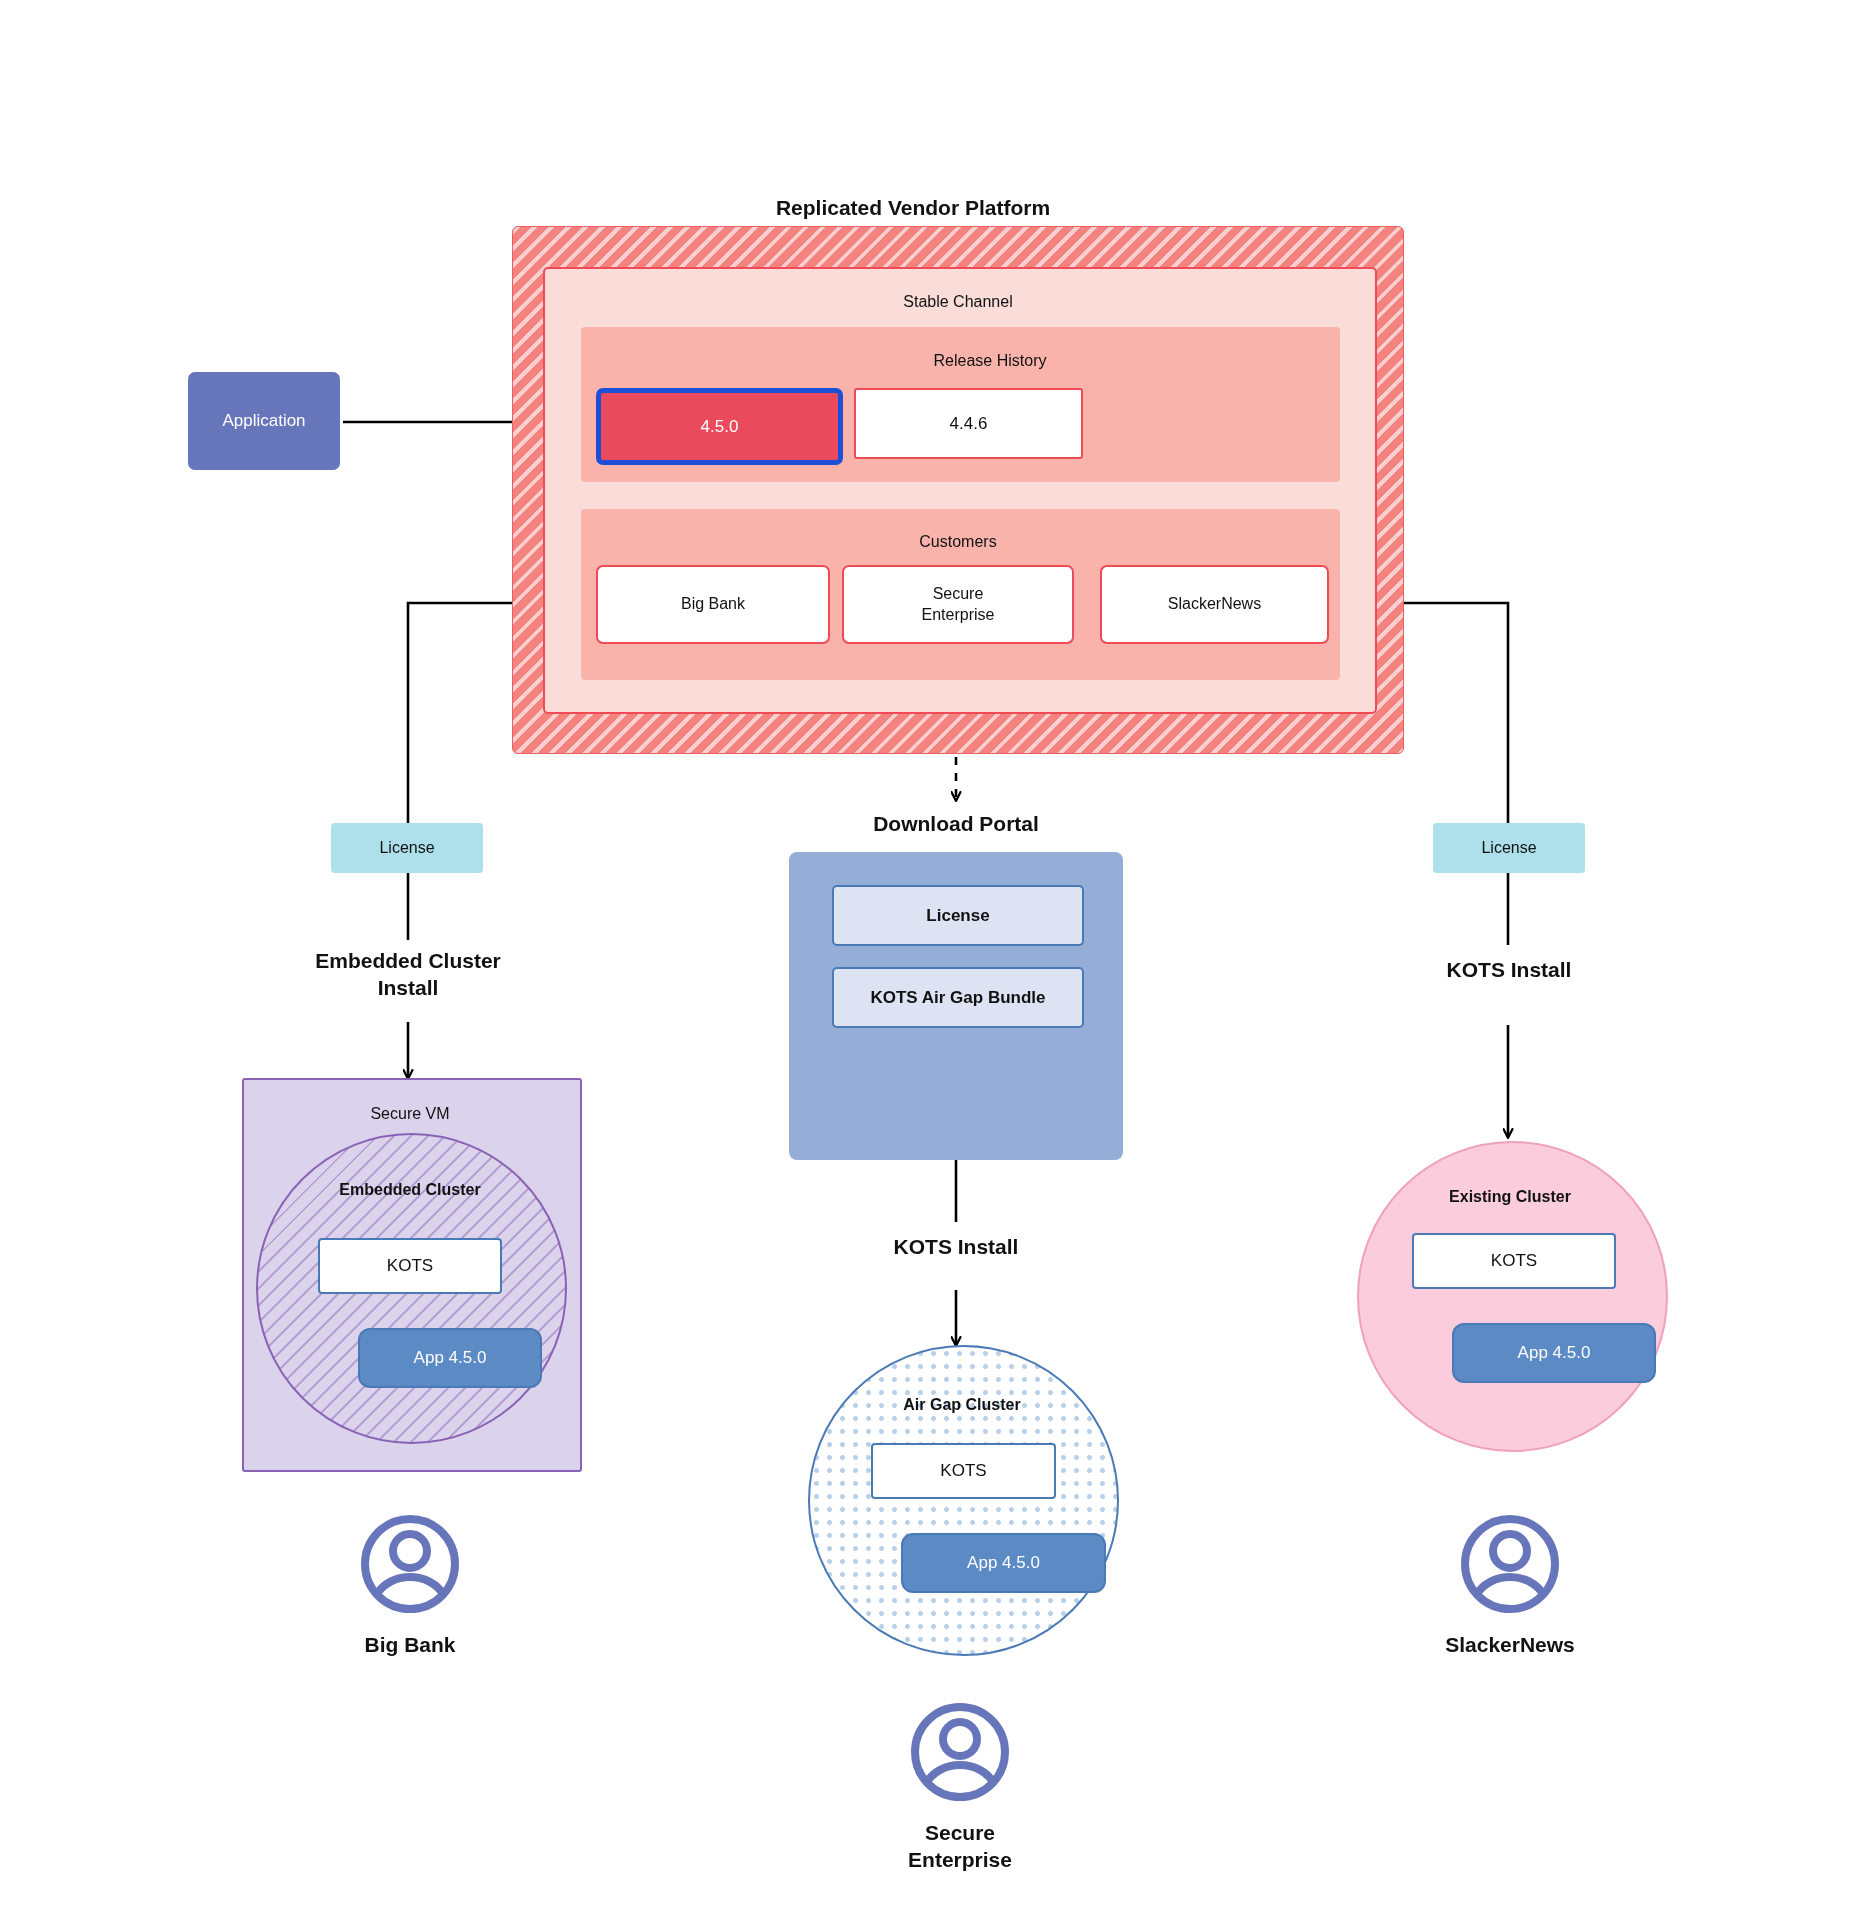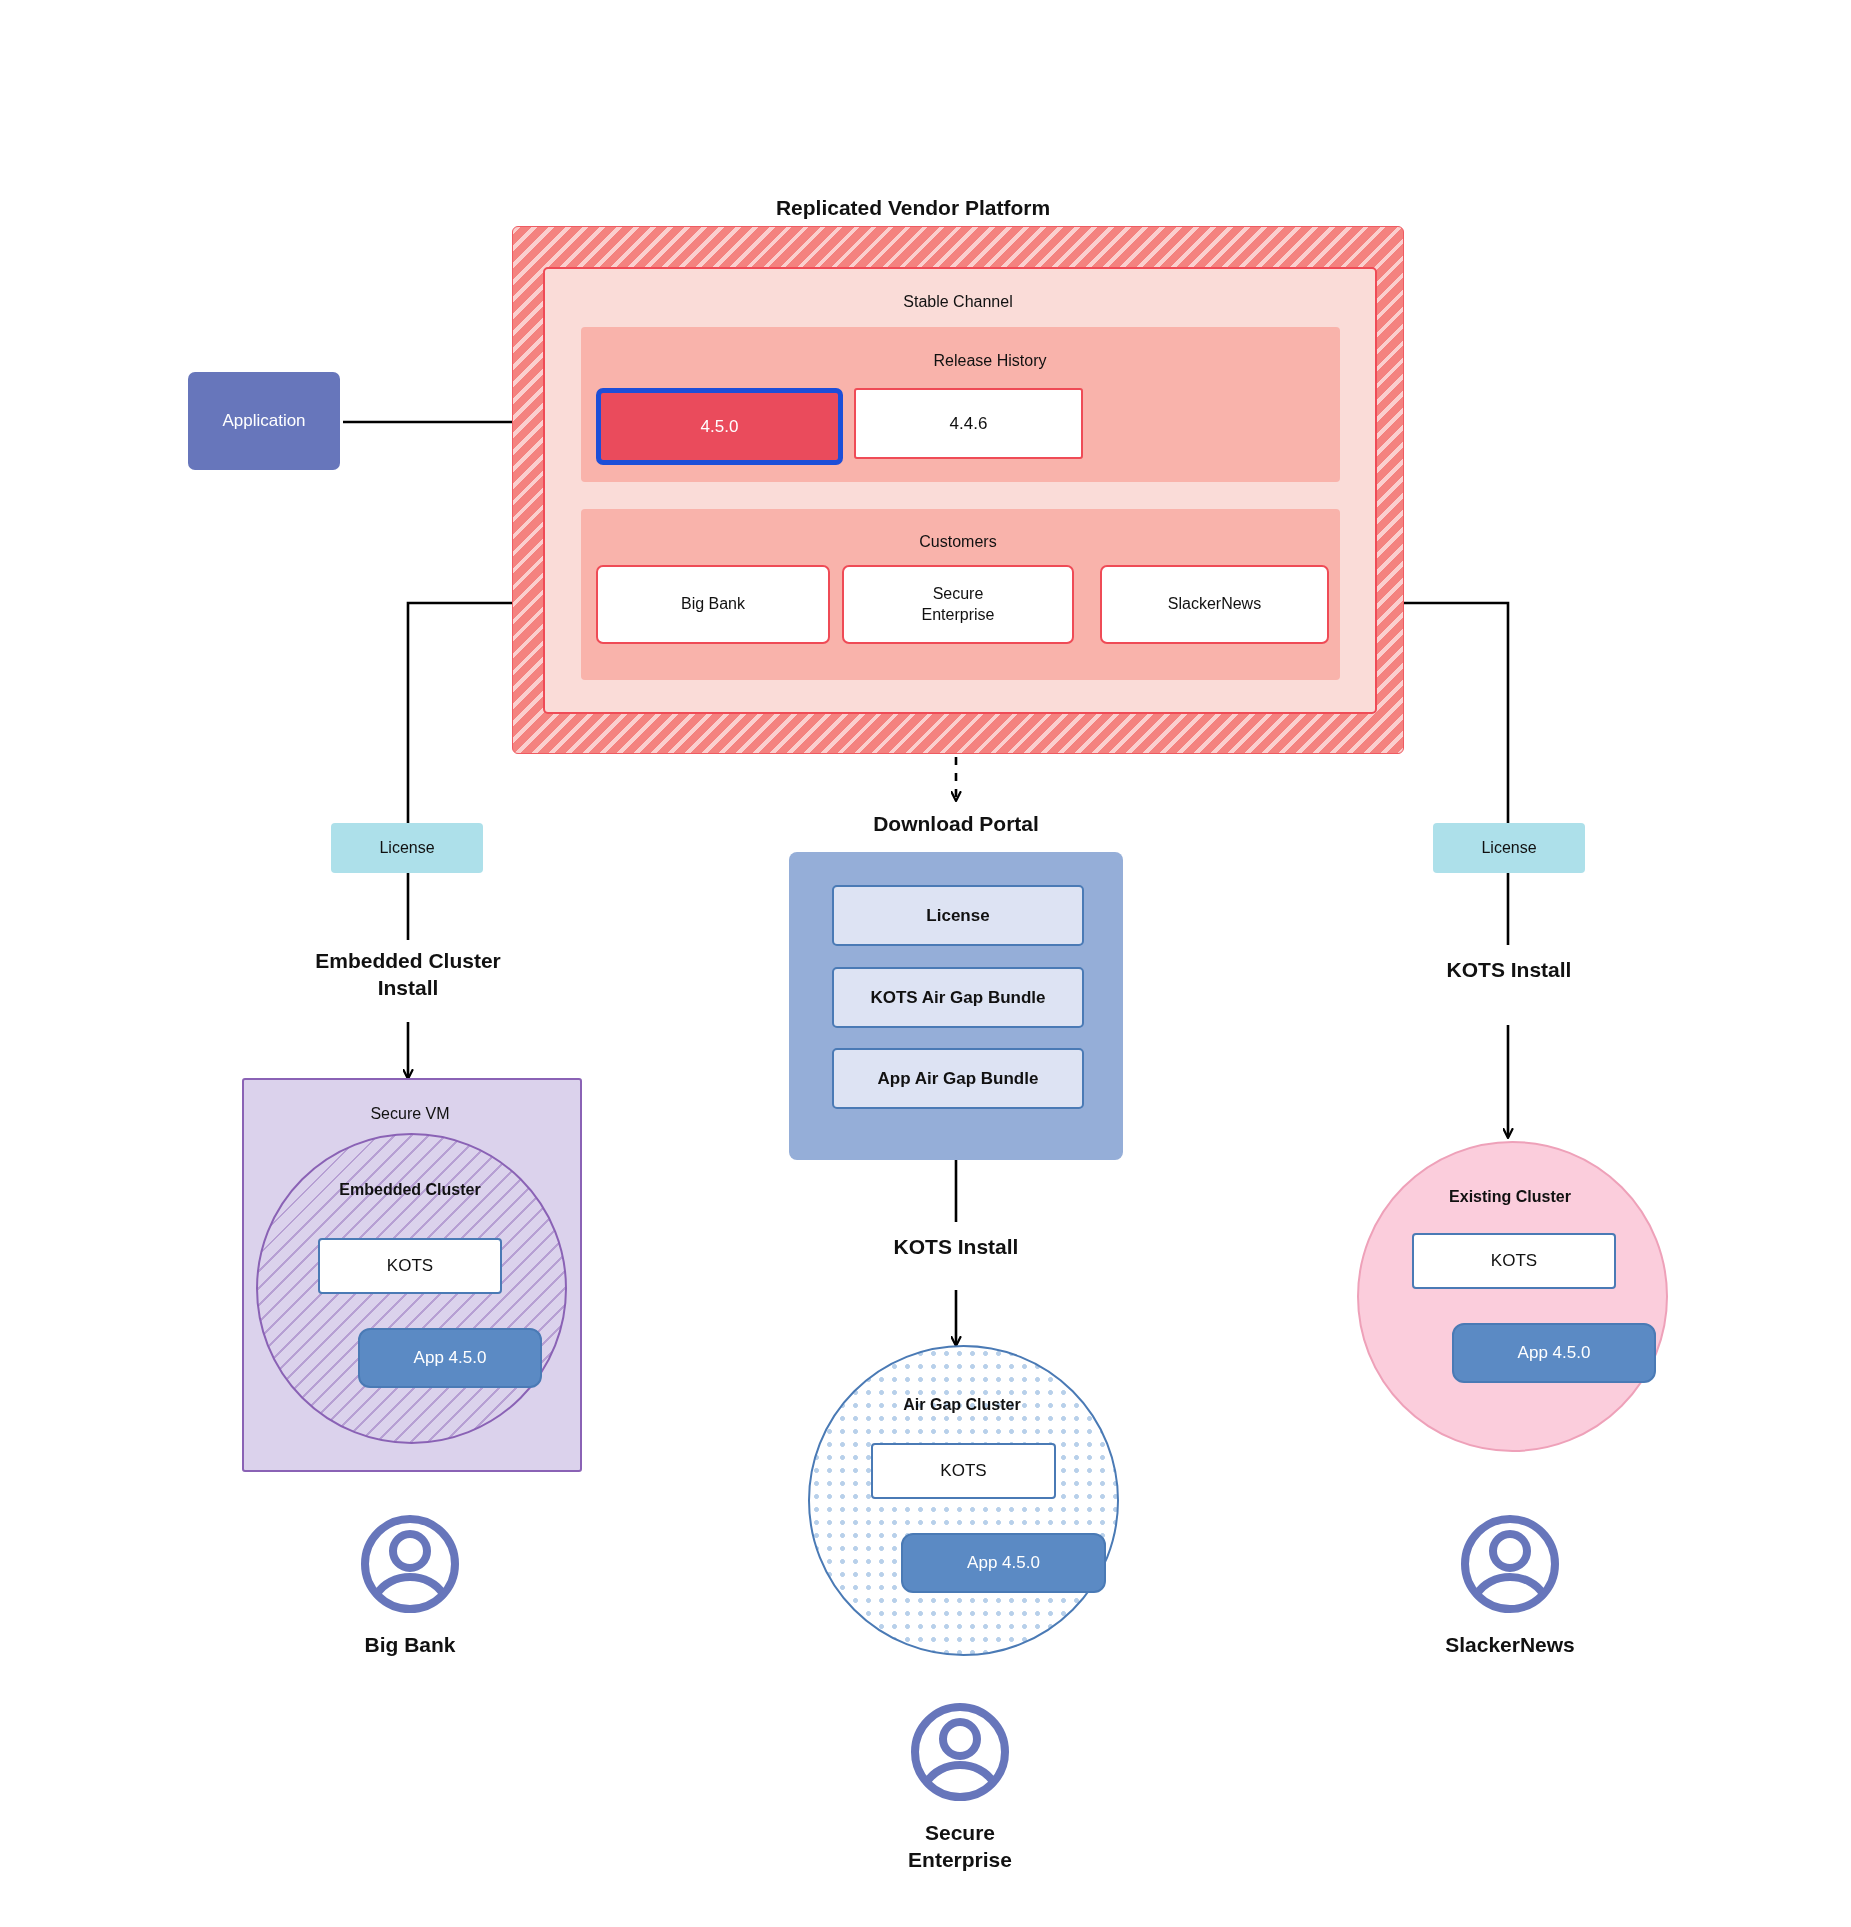--- a/index.html
+++ b/index.html
@@ -248,21 +248,20 @@
     <path d="M19,82 A37,31 0 0 1 85,82" fill="none" stroke="#6776bb" stroke-width="8" stroke-linecap="round"></path>
   </svg>
   <div class="lbl personlabel" style="left:260px; top:1632px; width:300px;">Big Bank</div>
 
   <div class="lbl title-lg" style="left:806px; top:811px; width:300px;">Download  Portal</div>
 
   <div class="abs portal-box" style="left:789px; top:852px; width:334px; height:308px;"></div>
 
   <div class="abs portal-item" style="left:832px; top:885px; width:248px; height:57px;">License</div>
   <div class="abs portal-item" style="left:832px; top:967px; width:248px; height:57px;">KOTS Air Gap Bundle</div>
-  <div class="abs portal-item" style="left:832px; top:1048px; width:248px; height:57px;">App Air Gap Bundle</div>
 
   <div class="lbl flowlabel" style="left:806px; top:1234px; width:300px;">KOTS Install</div>
 
   <div class="abs airgap-circle" style="left:808px; top:1345px; width:307px; height:307px;"></div>
   <div class="lbl title-sm" style="left:812px; top:1395px; width:300px; font-weight:600;">Air Gap Cluster</div>
 
   <div class="abs kots-box" style="left:871px; top:1443px; width:181px; height:52px;">KOTS</div>
   <div class="abs appver-box" style="left:861px; top:1533px; width:201px; height:56px;">App 4.5.0</div>
 
   <svg class="avatar" style="left:908px; top:1700px;" width="104" height="104" viewBox="0 0 104 104" xmlns="http://www.w3.org/2000/svg">

